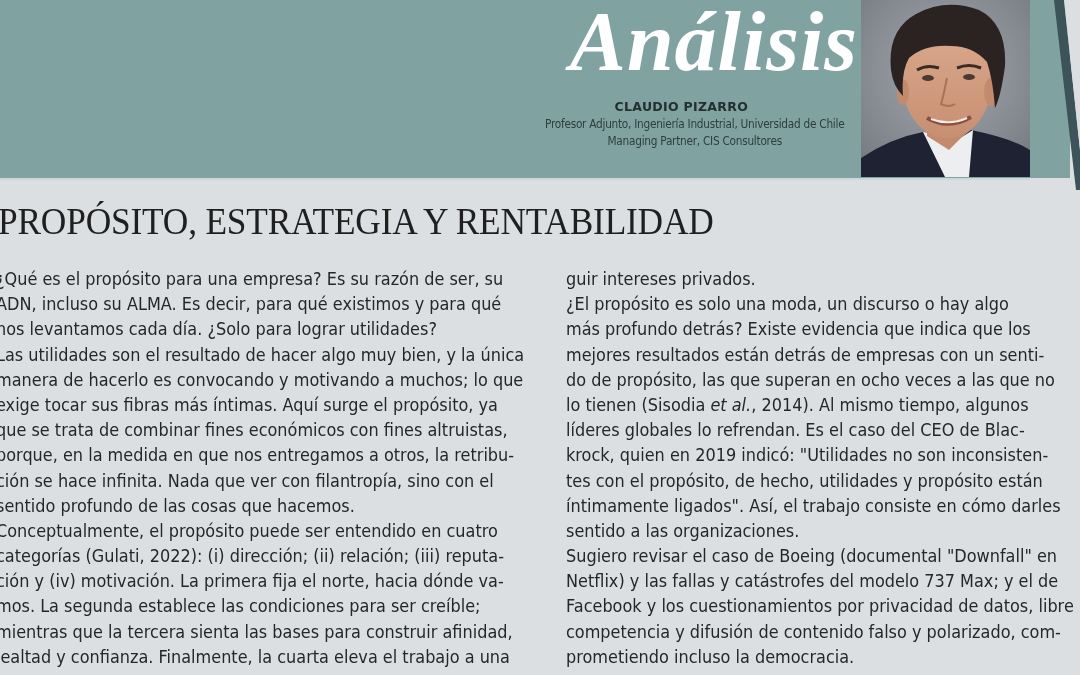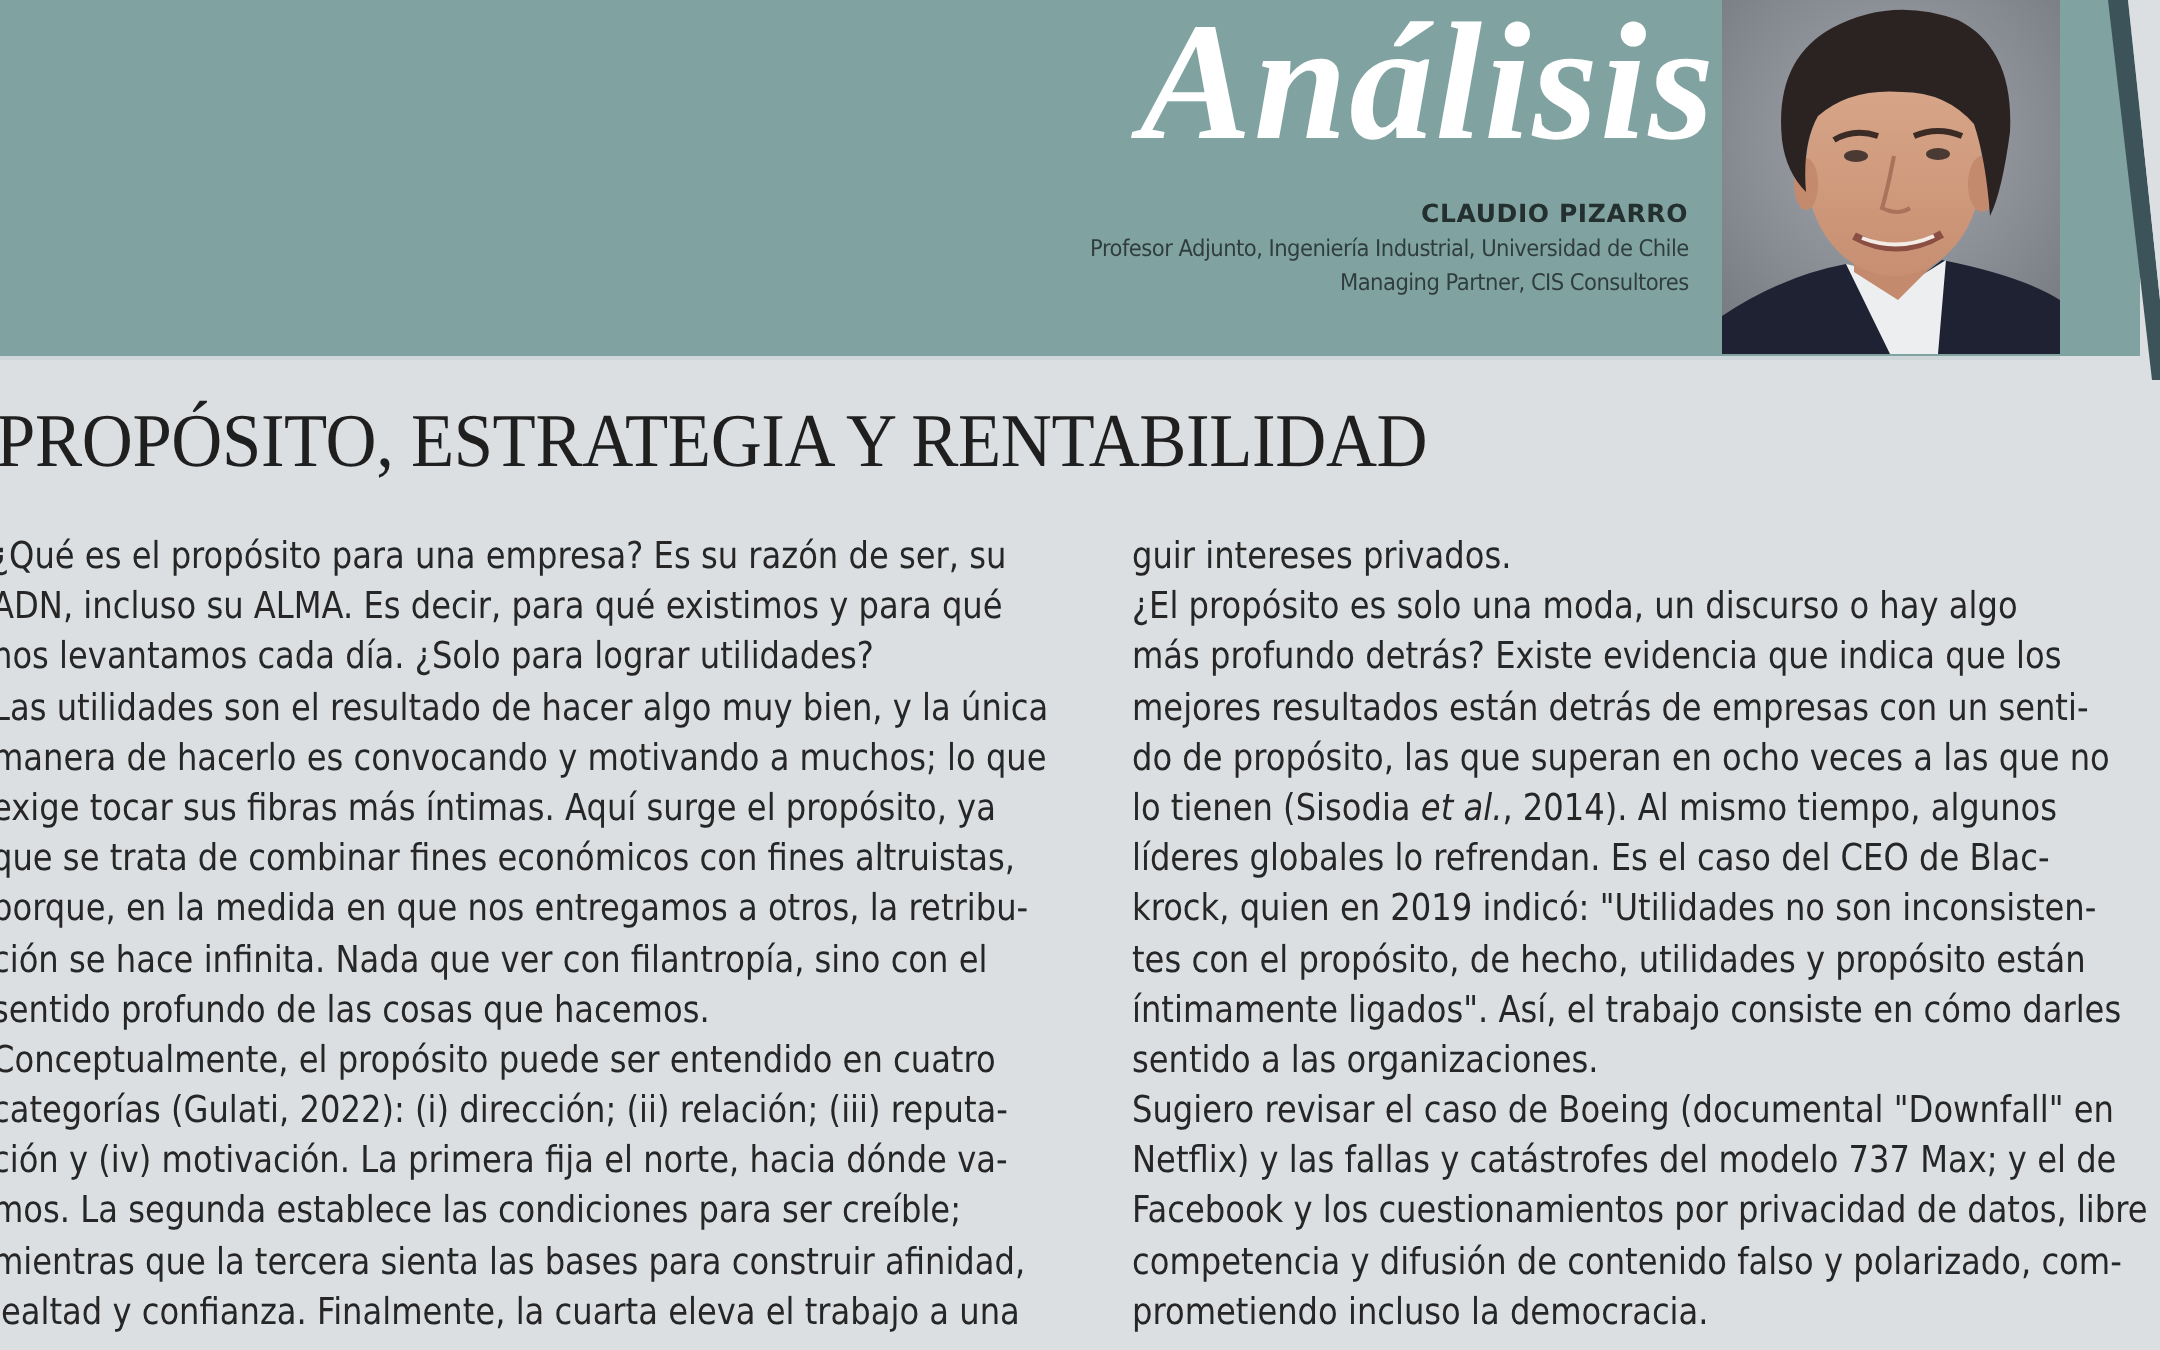--- a/index.html
+++ b/index.html
@@ -40,21 +40,21 @@
       font-weight: bold;
       font-size: 84px;
       line-height: 100px;
       color: #ffffff;
       letter-spacing: 1px;
     }
     .byline {
       position: absolute;
       right: 236px;
       top: 98px;
-      text-align: right;
+      text-align: center;
       color: #2e3d40;
     }
     .author-name {
       font-family: "DejaVu Sans", sans-serif;
       font-weight: bold;
       font-size: 12.5px;
       line-height: 18px;
       letter-spacing: 0.3px;
       color: #24302f;
     }

